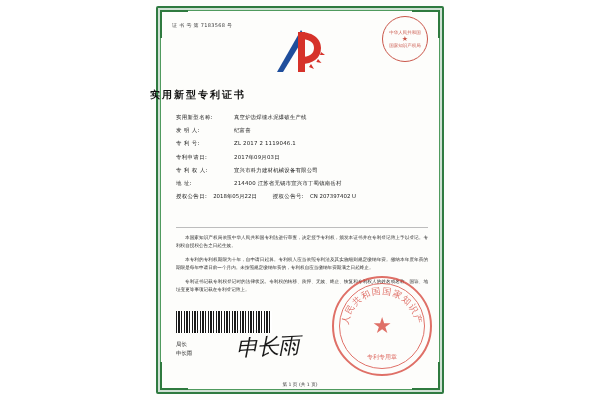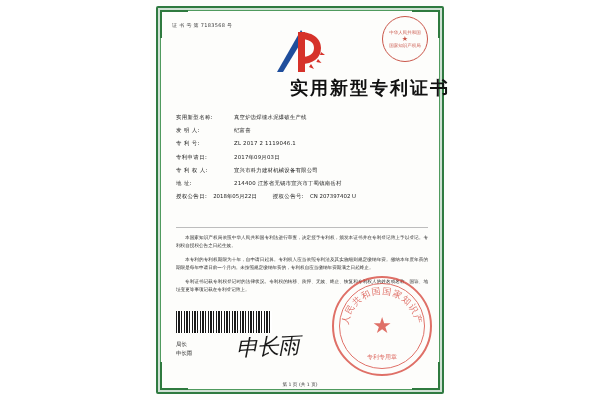--- a/index.html
+++ b/index.html
@@ -65,23 +65,23 @@
   }
   .seal-top .st-star{font-size:7px;line-height:1;}
 
   
   .emblem{
     position:absolute;left:50%;top:26px;transform:translateX(-50%);
     width:58px;height:52px;
   }
 
   .title{
-    position:absolute;left:0;right:0;top:76px;
-    text-align:right;
-    font-size:18px;font-weight:bold;color:#111;
+    position:absolute;left:0;right:0;top:88px;
+    text-align:left;
+    font-size:10px;font-weight:bold;color:#111;
     letter-spacing:2px;
     font-family:"DejaVu Sans", sans-serif;
   }
 
   .fields{
     position:absolute;left:26px;right:22px;top:114px;
     font-size:5.4px;color:#1b1b1b;
     font-family:"DejaVu Sans", sans-serif;
   }
   .frow{display:flex;align-items:baseline;margin-bottom:6.2px;}

